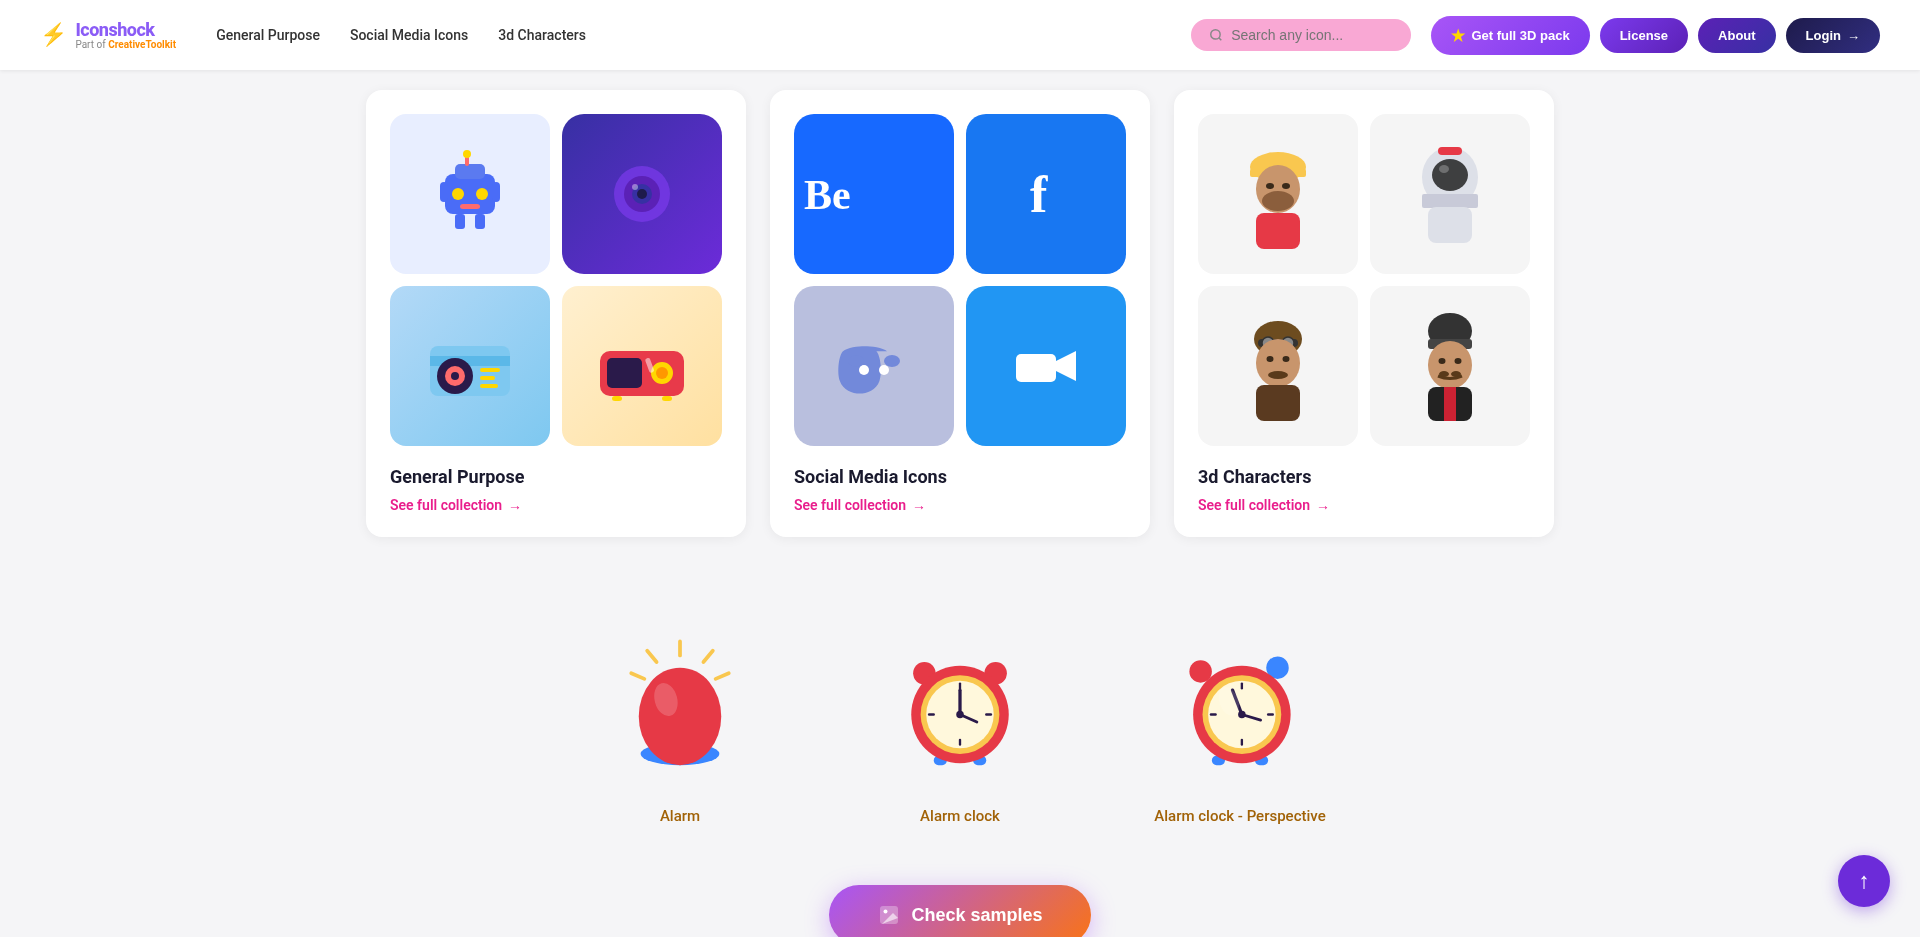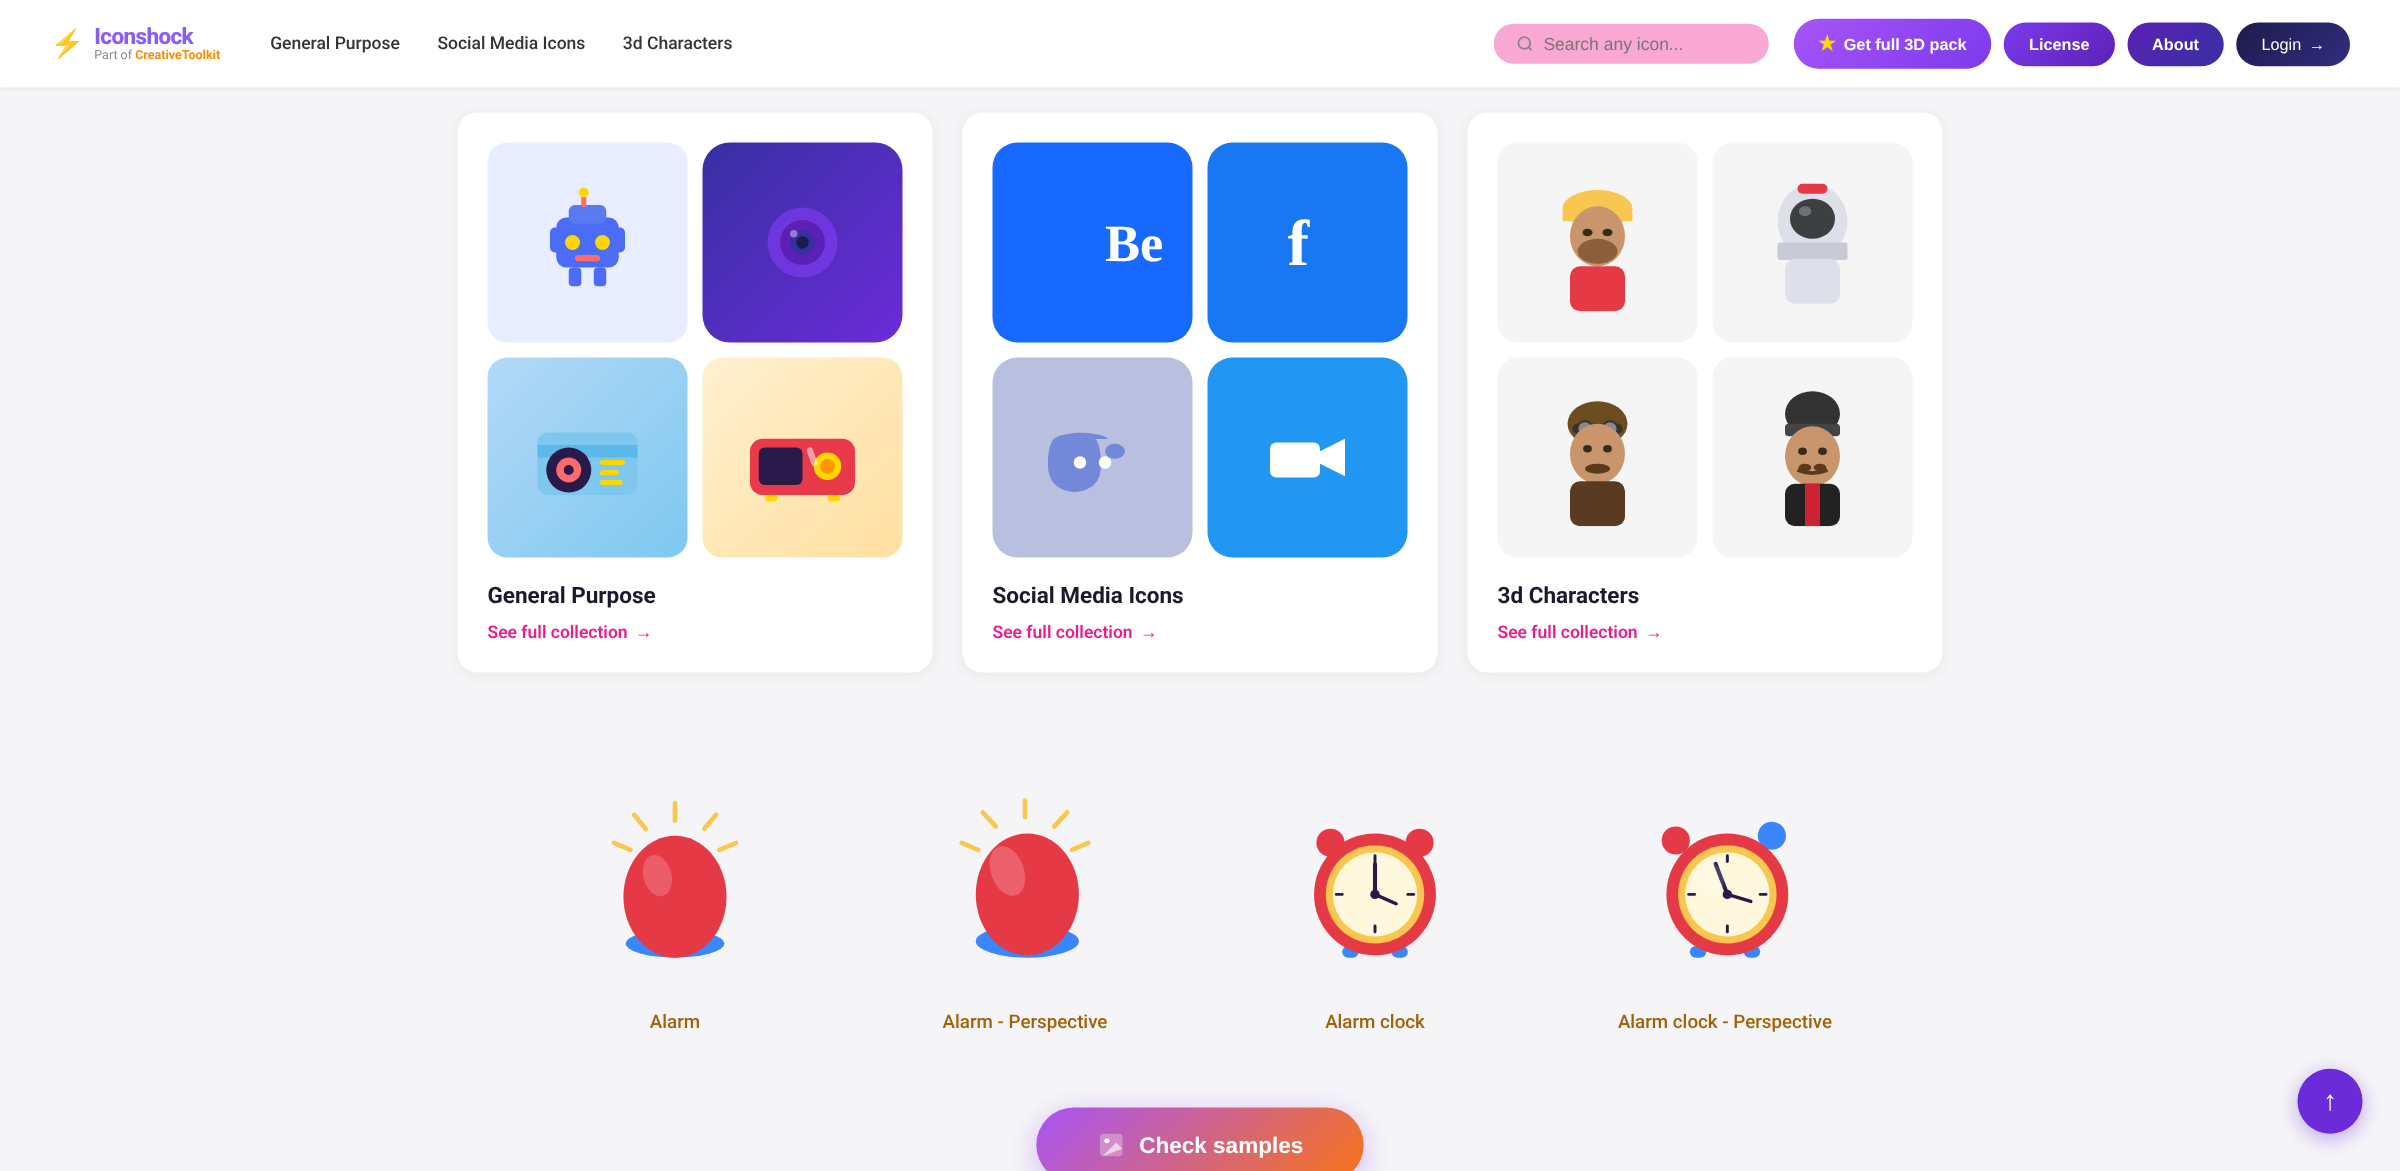--- a/index.html
+++ b/index.html
@@ -118,21 +118,21 @@
       cursor: pointer;
       margin-right: 10px;
     }
     .btn-login {
       background: linear-gradient(135deg, #1e1b4b, #312e81);
       color: #fff;
       border: none;
       border-radius: 25px;
       padding: 10px 20px;
       font-size: 13px;
-      font-weight: 400;
+      font-weight: 700;
       cursor: pointer;
       display: flex;
       align-items: center;
       gap: 6px;
     }
 
     
     .main-content {
       padding-top: 70px;
       min-height: 937px;
@@ -378,21 +378,21 @@
       <div class="card-title">General Purpose</div>
       <a class="card-link">
         <span>See full collection</span>
         <span>→</span>
       </a>
     </div>
 
     <div class="collection-card">
       <div class="card-icons-grid">
 
-        <div class="card-icon-img" style="background:#1769ff;border-radius:20px;display:flex;align-items:center;justify-content:flex-end;">
+        <div class="card-icon-img" style="background:#1769ff;border-radius:20px;display:flex;align-items:center;justify-content:flex-start;">
           <svg width="80" height="80" viewBox="0 0 80 80">
             <text x="10" y="55" font-family="Arial Black" font-weight="900" font-size="42" fill="white">Be</text>
           </svg>
         </div>
 
         <div class="card-icon-img" style="background:#1877f2;border-radius:20px;display:flex;align-items:center;justify-content:center;">
           <svg width="80" height="80" viewBox="0 0 80 80">
             <text x="24" y="58" font-family="Arial Black" font-weight="900" font-size="52" fill="white">f</text>
           </svg>
         </div>
@@ -520,39 +520,20 @@
             <ellipse cx="80" cy="130" rx="42" ry="12" fill="#3a86ff"></ellipse>
 
             <ellipse cx="80" cy="90" rx="44" ry="52" fill="#e63946"></ellipse>
 
             <ellipse cx="65" cy="72" rx="12" ry="18" fill="rgba(255,255,255,0.18)" transform="rotate(-15 65 72)"></ellipse>
           </svg>
         </div>
         <span class="icon-label">Alarm</span>
       </div>
 
-      <div class="icon-item">
-        <div class="icon-preview">
-          <svg class="alarm-svg" viewBox="0 0 160 160">
-
-            <line x1="80" y1="22" x2="80" y2="8" stroke="#f9c74f" stroke-width="4" stroke-linecap="round"></line>
-            <line x1="55" y1="30" x2="44" y2="18" stroke="#f9c74f" stroke-width="4" stroke-linecap="round"></line>
-            <line x1="105" y1="30" x2="116" y2="18" stroke="#f9c74f" stroke-width="4" stroke-linecap="round"></line>
-            <line x1="40" y1="50" x2="26" y2="44" stroke="#f9c74f" stroke-width="4" stroke-linecap="round"></line>
-            <line x1="120" y1="50" x2="134" y2="44" stroke="#f9c74f" stroke-width="4" stroke-linecap="round"></line>
-
-            <ellipse cx="82" cy="128" rx="44" ry="14" fill="#3a86ff"></ellipse>
-
-            <ellipse cx="82" cy="88" rx="44" ry="52" fill="#e63946"></ellipse>
-
-            <ellipse cx="65" cy="68" rx="14" ry="22" fill="rgba(255,255,255,0.2)" transform="rotate(-20 65 68)"></ellipse>
-          </svg>
-        </div>
-        <span class="icon-label">Alarm - Perspective</span>
-      </div>
 
       <div class="icon-item">
         <div class="icon-preview">
           <svg class="alarm-clock-svg" viewBox="0 0 160 160">
 
             <circle cx="42" cy="44" r="12" fill="#e63946"></circle>
             <circle cx="118" cy="44" r="12" fill="#e63946"></circle>
 
             <rect x="52" y="132" width="14" height="10" rx="5" fill="#3a86ff"></rect>
             <rect x="94" y="132" width="14" height="10" rx="5" fill="#3a86ff"></rect>

